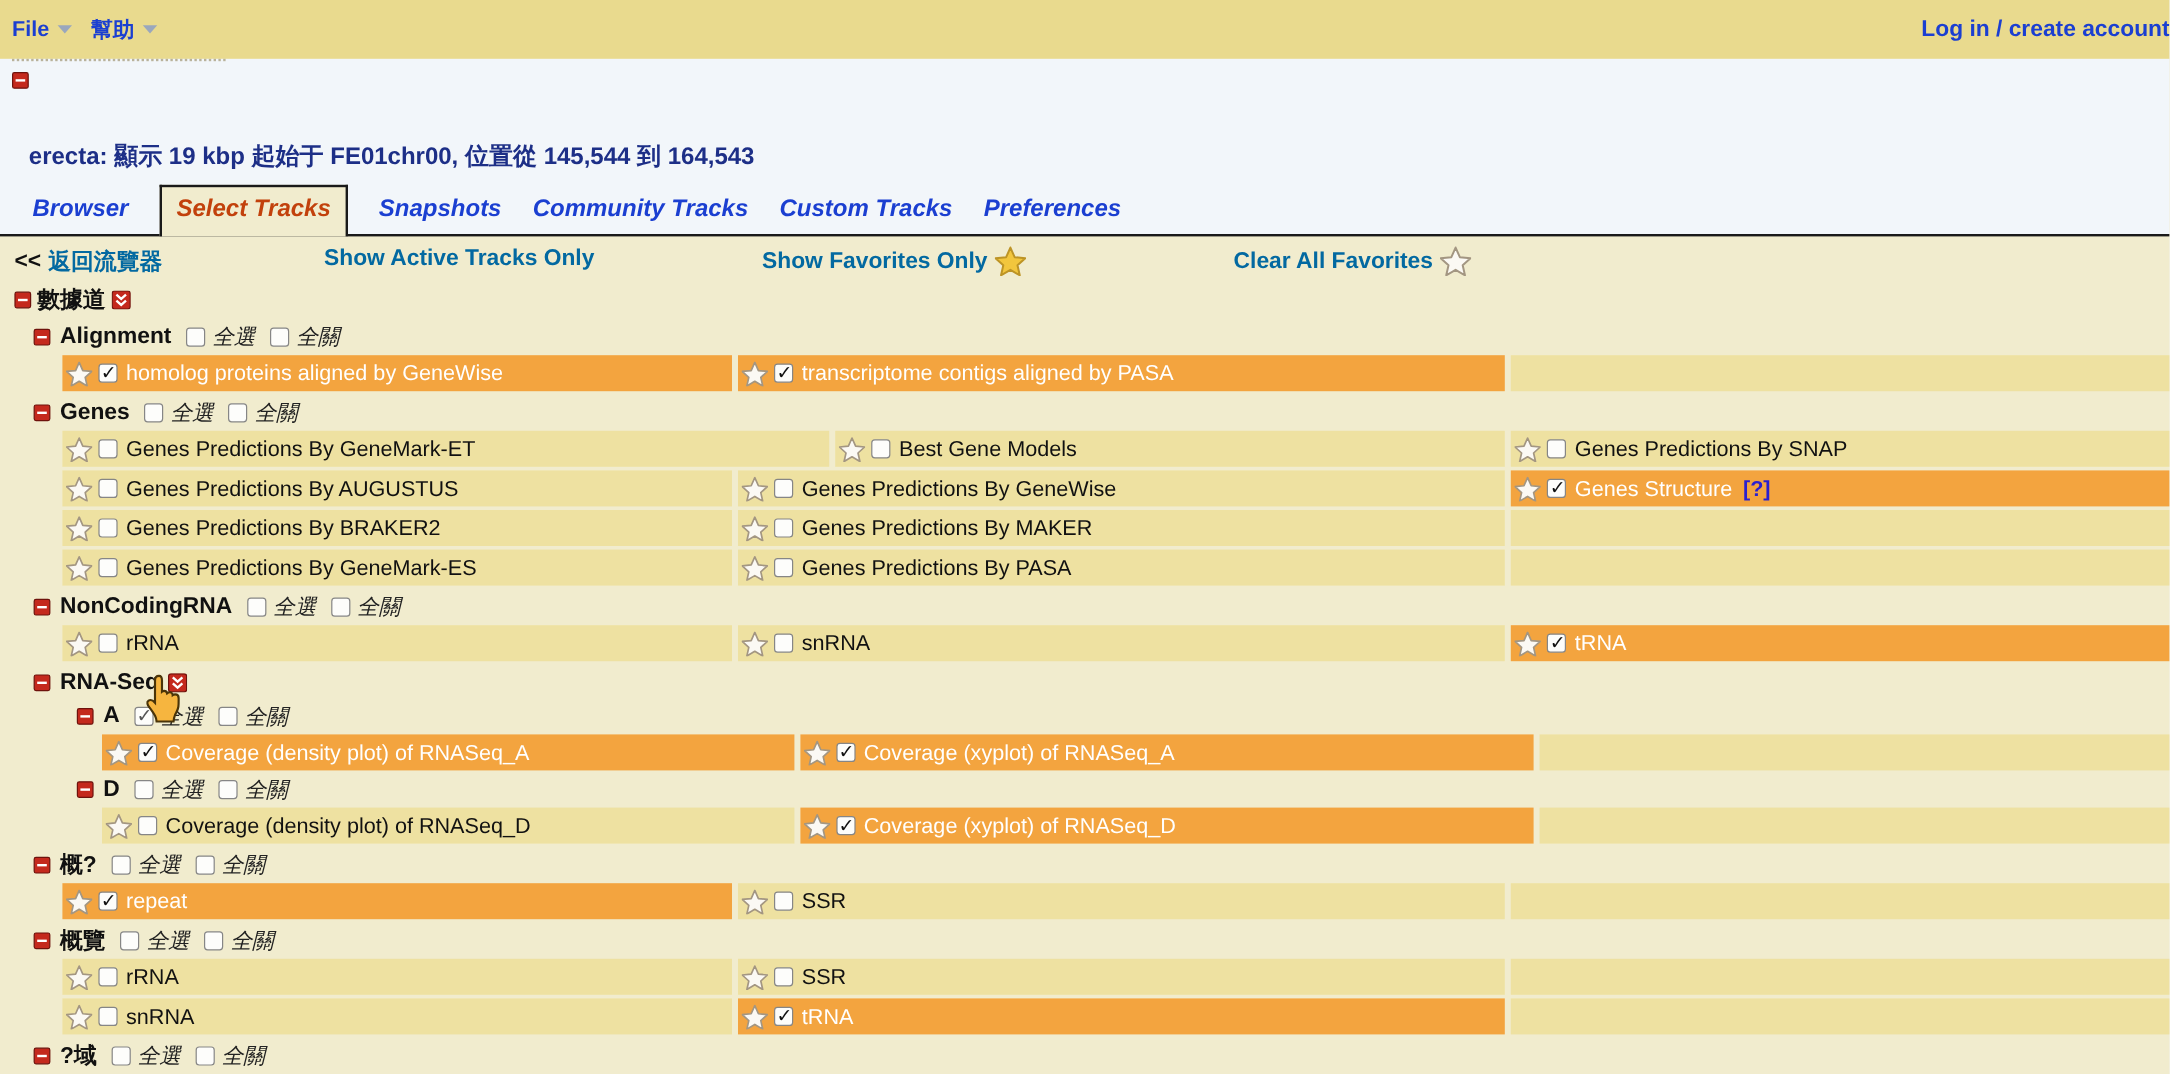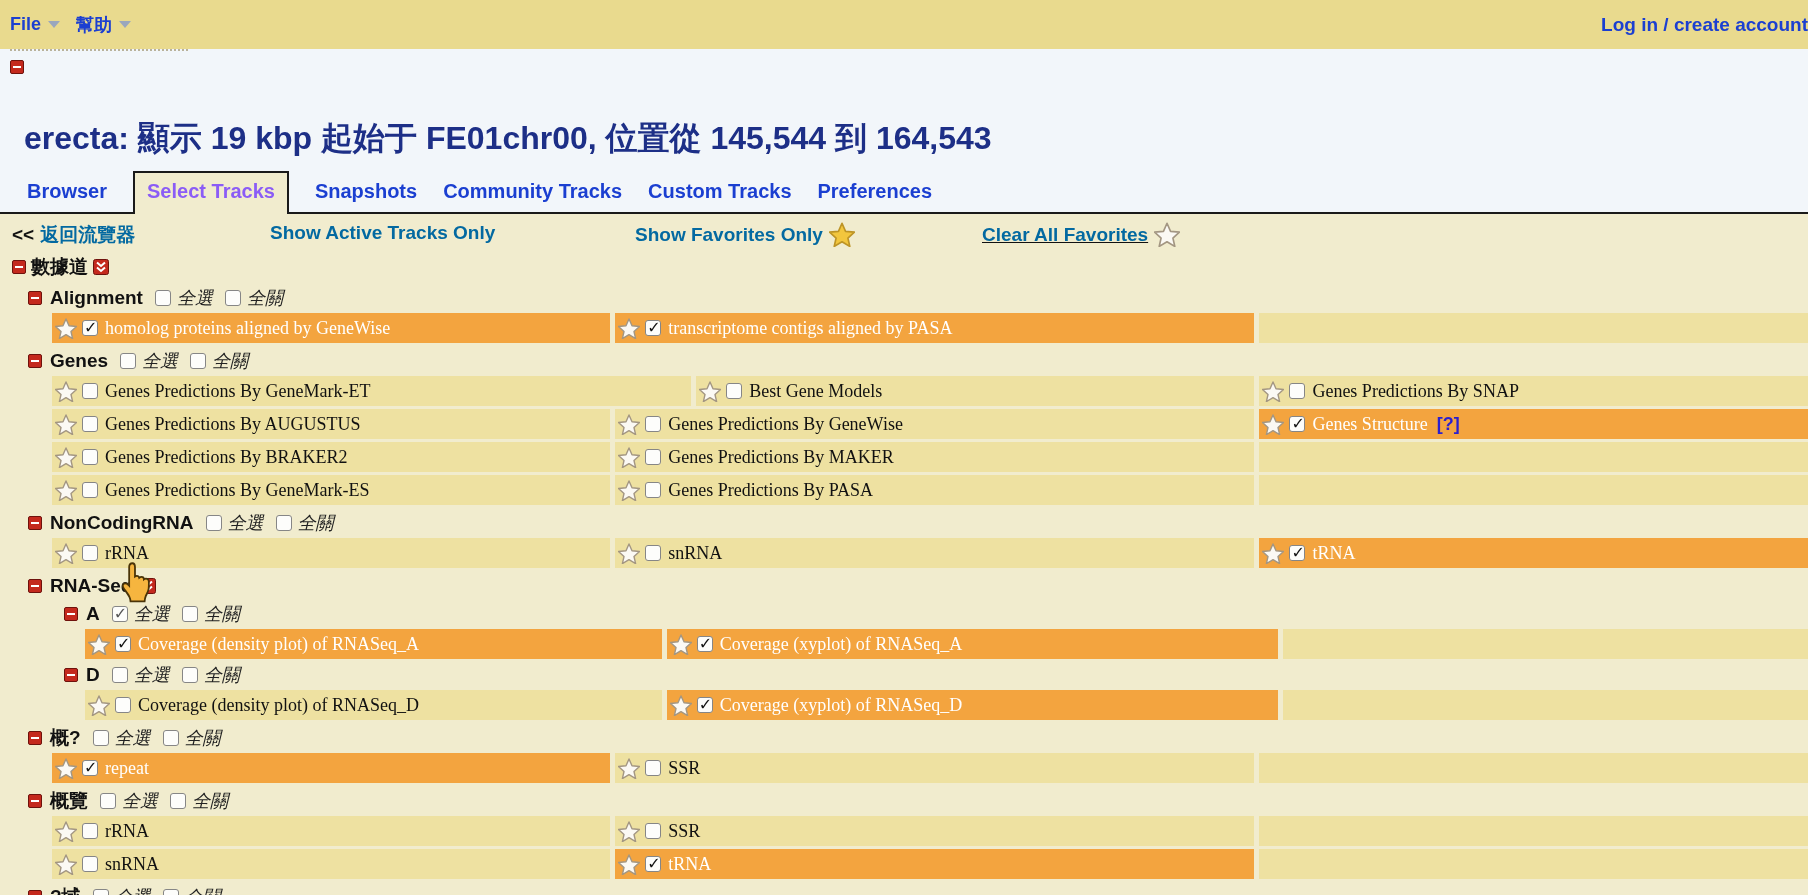--- a/index.html
+++ b/index.html
@@ -14,49 +14,49 @@
   .menubar { height:49px; background:#e9da8e; display:flex; align-items:center; padding:0 10px; }
   .menu-item { display:flex; align-items:center; font-weight:bold; font-size:18px; color:#1b3fd1; margin-right:16px; cursor:default; }
   .caret { width:0; height:0; border-left:6px solid transparent; border-right:6px solid transparent; border-top:7px solid #9aa7bd; margin-left:7px; }
   .login { margin-left:auto; font-weight:bold; font-size:19px; color:#1b3fd1; white-space:nowrap; margin-right:-10px; }
   .menubar-dots { width:178px; border-bottom:2px dotted #b9b29b; margin-left:10px; }
 
   
   .minus { display:inline-block; width:14px; height:14px; background:#c4291d; border:1px solid #6e120c; border-radius:2px; position:relative; flex:none; }
   .minus::after { content:""; position:absolute; left:2px; top:5px; width:8px; height:2px; background:#fff; }
   .collapse-all { position:absolute; left:10px; top:60px; }
-  .page-title { margin:66px 0 0 24px; font-size:32px; font-weight:bold; color:#1d2f87; }
+  .page-title { margin:66px 0 0 24px; font-size:20px; font-weight:bold; color:#1d2f87; }
 
   .tabs { display:flex; align-items:flex-end; padding-left:14px; margin-top:10px; position:relative; z-index:2; }
-  .tab { font-size:20px; font-weight:bold; color:#1b3fd1; margin:0 13px; padding-bottom:9px; cursor:pointer; }
-  .tab.active { color:#8b5cf6; background:#f1ecce; border:2px solid #1a1a1a; border-bottom:none; padding:7px 12px 11px; margin-bottom:-2px; }
+  .tab { font-size:20px; font-weight:bold; color:#1b3fd1; margin:0 13px; padding-bottom:9px; cursor:pointer;font-style:italic; }
+  .tab.active { color:#c2410c; background:#f1ecce; border:2px solid #1a1a1a; border-bottom:none; padding:7px 12px 11px; margin-bottom:-2px; }
 
   
   .content { background:#f1ecce; border-top:2px solid #1a1a1a; height:737px; position:relative; }
   .toolbar { position:relative; height:26px; margin-top:8px; font-size:19px; font-weight:bold; }
   .toolbar .titem { position:absolute; top:0; display:flex; align-items:center; gap:6px; white-space:nowrap; }
-  .t-back { left:12px; } .t-active { left:270px; } .t-fav { left:635px;text-align:right; } .t-clear { left:982px;text-decoration:underline; }
+  .t-back { left:12px; } .t-active { left:270px; } .t-fav { left:635px;text-align:right; } .t-clear { left:1028px; }
   .link { color:#0369a1; cursor:pointer; }
   .plain { color:#111; }
 
   .root-row { margin:6px 0 0 12px; display:flex; align-items:center; gap:5px; font-size:19px; font-weight:bold; }
   .sec-header { margin:6px 0 0 28px; height:24px; display:flex; align-items:center; gap:8px; font-size:19px; font-weight:bold; }
   .sub-header { margin:4px 0 0 64px; height:24px; display:flex; align-items:center; gap:8px; font-size:19px; font-weight:bold; }
   .selwrap { display:flex; align-items:center; gap:6px; font-weight:normal; font-style:italic; font-size:18px; color:#222; margin-left:4px; }
 
   .cb { display:inline-block; width:16px; height:16px; background:#fdfdfb; border:1px solid #868686; border-radius:3px; position:relative; flex:none; cursor:pointer; }
   .cb.checked::after { content:"\2713"; position:absolute; left:1px; top:-3px; font-size:16px; font-weight:bold; color:#111; font-style:normal; }
   .cb.checked.gray::after { color:#555; }
 
   .track-row { display:flex; gap:5px; padding-left:52px; margin-top:3px; }
   .cell { height:30px; display:flex; align-items:center; padding-left:3px; gap:5px; background:#eee1a1; font-size:18px; overflow:hidden; white-space:nowrap; }
   .cell.hl { background:#f3a43f; color:#fff; }
   .c1 { width:585px; } .c2 { width:670px; } .c3 { width:575px; }
   .indent1 .c1 { width:632px; margin-left:33px; }
-  .cell .lbl { margin-left:2px;font-family:Liberation Serif, serif; }
+  .cell .lbl { margin-left:2px; }
   .help-badge { color:#2a1fd0; font-weight:bold; margin-left:4px; }
   .star { flex:none; cursor:pointer; }
 
   .chev { display:inline-block; flex:none; }
   .cursor-overlay { position:absolute; left:119px; top:561px; z-index:9; pointer-events:none; }
 </style>
 </head>
 <body>
 
 <div class="menubar">

